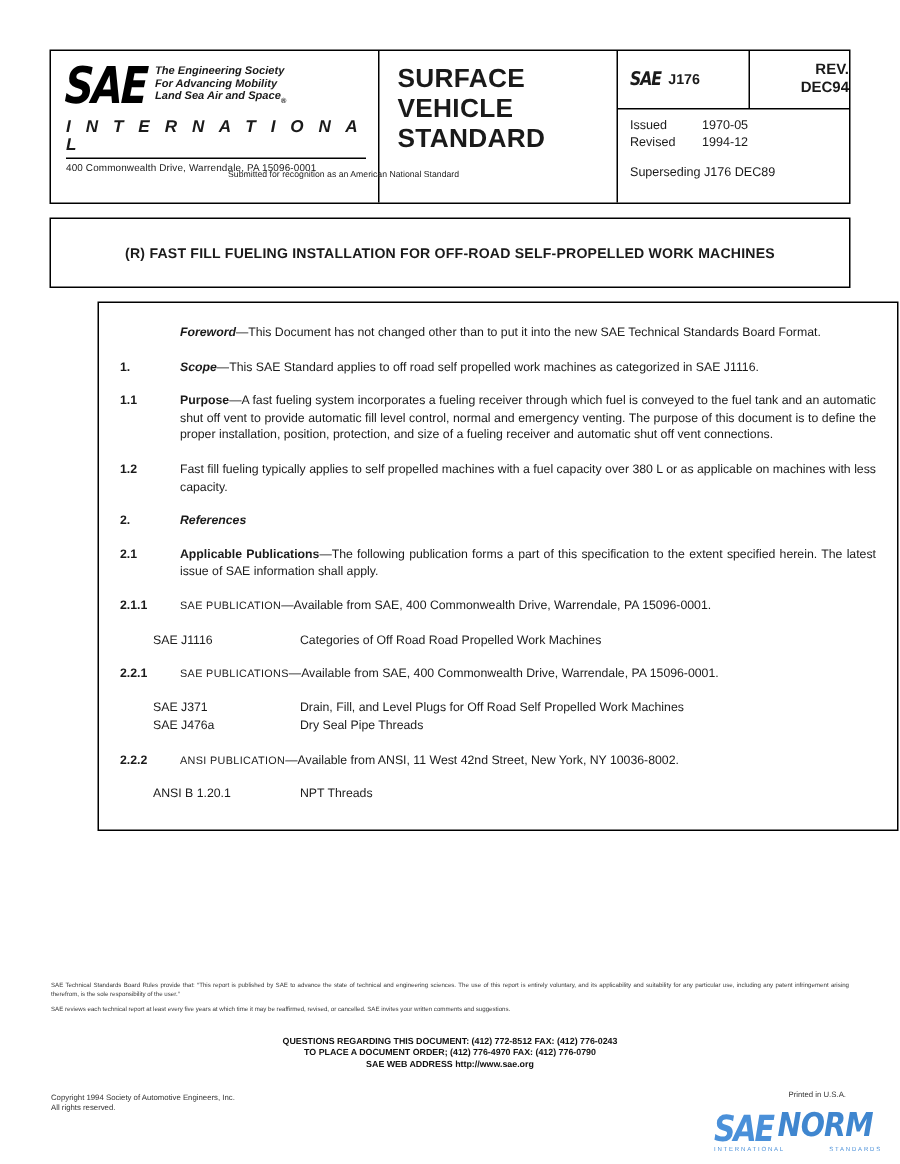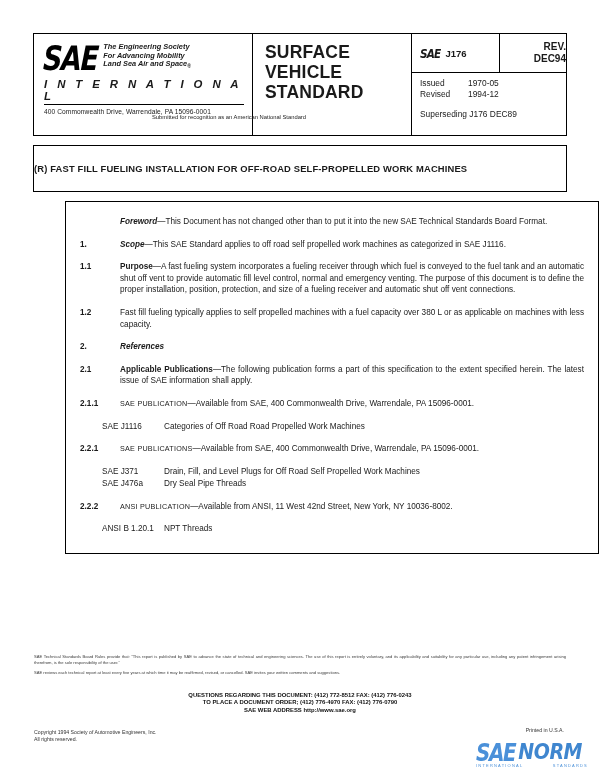--- a/index.html
+++ b/index.html
@@ -155,20 +155,21 @@
   .title-box {
     position: absolute;
     left: 33px;
     top: 145px;
     width: 534px;
     height: 47px;
     border: 1.6px solid #000;
     box-sizing: border-box;
     display: flex;
     align-items: center;
+    justify-content: center;
   }
   .title-box .t {
     font-size: 9.4px;
     font-weight: bold;
     letter-spacing: .15px;
   }
 
   
   .body-box {
     position: absolute;
@@ -206,20 +207,21 @@
     letter-spacing: .25px;
   }
   .ref-list {
     margin-left: 40px;
     font-size: 8.2px;
     line-height: 11.8px;
     margin-bottom: 11px;
   }
   .ref-list .rl {
     display: flex;
+    gap: 36px;
   }
   .ref-list .rn { width: 62px; flex-shrink: 0; }
   .indent-22 { margin-left: 22px; }
 
   
   .foot-disclaimer {
     position: absolute;
     left: 34px;
     top: 654px;
     width: 532px;

